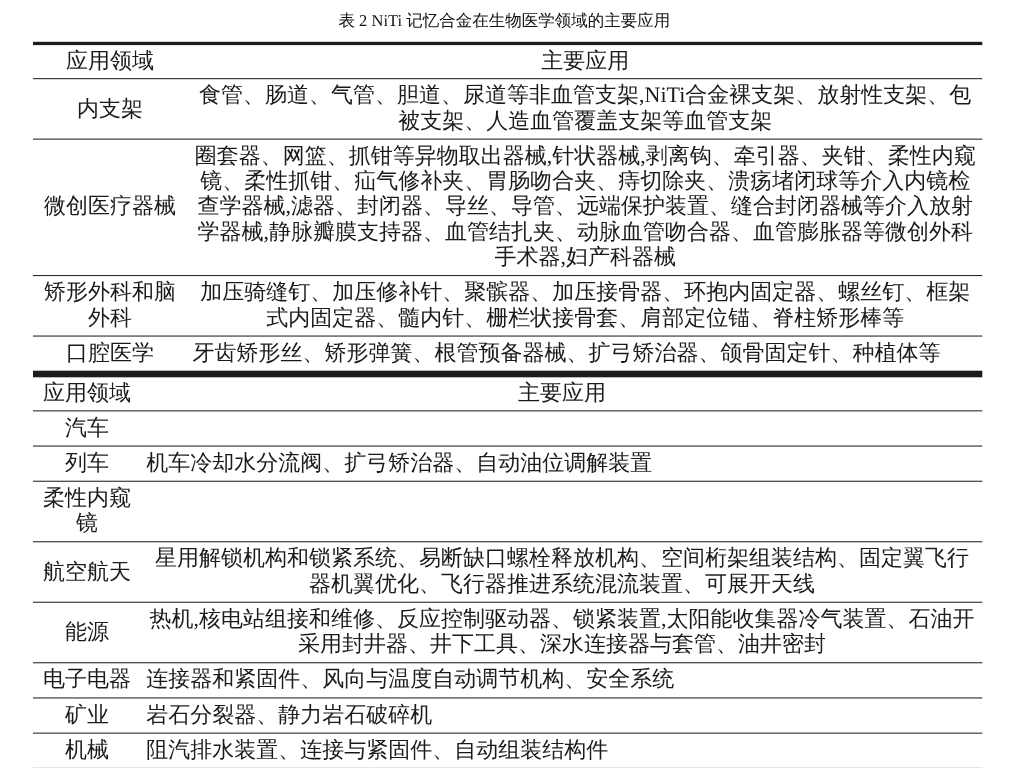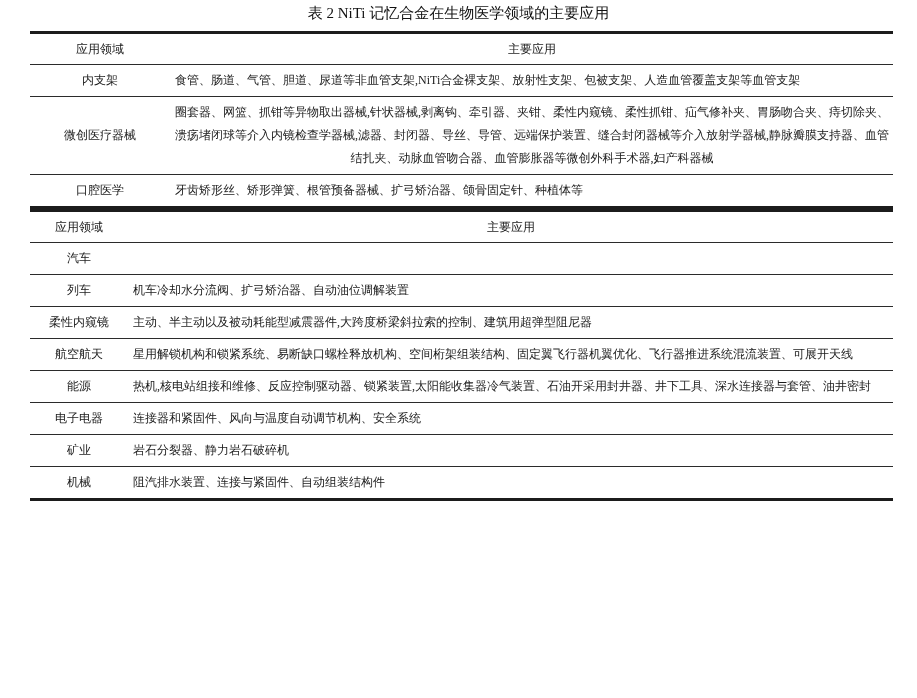--- a/index.html
+++ b/index.html
@@ -7,39 +7,39 @@
     padding: 0;
     background: #ffffff;
     color: #1a1a1a;
     font-family: "Liberation Serif", "DejaVu Serif", serif;
   }
   .page {
     width: 917px;
     height: 698px;
     background: #ffffff;
     box-sizing: border-box;
-    padding-top: 3px;
+    padding-top: 10px;
     overflow: hidden;
   }
   .tbl-title {
     text-align: center;
     font-size: 15px;
     line-height: 20px;
     margin: 0 0 8px 0;
     color: #111;
   }
   .tbl-title.second {
     margin-top: 26px;
   }
   .tbl {
     margin-left: 30px;
     width: 863px;
     border-top: 3px solid #1c1c1c;
     border-bottom: 3px solid #1c1c1c;
-    font-size: 12px;
+    font-size: 20px;
   }
   .row {
     display: flex;
     align-items: stretch;
   }
   .row + .row {
     border-top: 1px solid #2b2b2b;
   }
   .cell-area {
     display: flex;
@@ -89,20 +89,24 @@
     <div class="row">
       <div class="cell-area">内支架</div>
       <div class="cell-app">食管、肠道、气管、胆道、尿道等非血管支架,NiTi合金裸支架、放射性支架、包被支架、人造血管覆盖支架等血管支架</div>
     </div>
 
     <div class="row">
       <div class="cell-area">微创医疗器械</div>
       <div class="cell-app">圈套器、网篮、抓钳等异物取出器械,针状器械,剥离钩、牵引器、夹钳、柔性内窥镜、柔性抓钳、疝气修补夹、胃肠吻合夹、痔切除夹、溃疡堵闭球等介入内镜检查学器械,滤器、封闭器、导丝、导管、远端保护装置、缝合封闭器械等介入放射学器械,静脉瓣膜支持器、血管结扎夹、动脉血管吻合器、血管膨胀器等微创外科手术器,妇产科器械</div>
     </div>
 
+    <div class="row">
+      <div class="cell-area">矫形外科和脑外科</div>
+      <div class="cell-app">加压骑缝钉、加压修补针、聚髌器、加压接骨器、环抱内固定器、螺丝钉、框架式内固定器、髓内针、栅栏状接骨套、肩部定位锚、脊柱矫形棒等</div>
+    </div>
 
     <div class="row">
       <div class="cell-area">口腔医学</div>
       <div class="cell-app">牙齿矫形丝、矫形弹簧、根管预备器械、扩弓矫治器、颌骨固定针、种植体等</div>
     </div>
   </div>
 
 
   <div class="tbl t3">
     <div class="row header">
@@ -114,21 +118,20 @@
       <div class="cell-area">汽车</div>
     </div>
 
     <div class="row">
       <div class="cell-area">列车</div>
       <div class="cell-app">机车冷却水分流阀、扩弓矫治器、自动油位调解装置</div>
     </div>
 
     <div class="row">
       <div class="cell-area">柔性内窥镜</div>
-      <div class="cell-app">主动、半主动以及被动耗能型减震器件,大跨度桥梁斜拉索的控制、建筑用超弹型阻尼器</div>
     </div>
 
     <div class="row">
       <div class="cell-area">航空航天</div>
       <div class="cell-app">星用解锁机构和锁紧系统、易断缺口螺栓释放机构、空间桁架组装结构、固定翼飞行器机翼优化、飞行器推进系统混流装置、可展开天线</div>
     </div>
 
     <div class="row">
       <div class="cell-area">能源</div>
       <div class="cell-app">热机,核电站组接和维修、反应控制驱动器、锁紧装置,太阳能收集器冷气装置、石油开采用封井器、井下工具、深水连接器与套管、油井密封</div>

